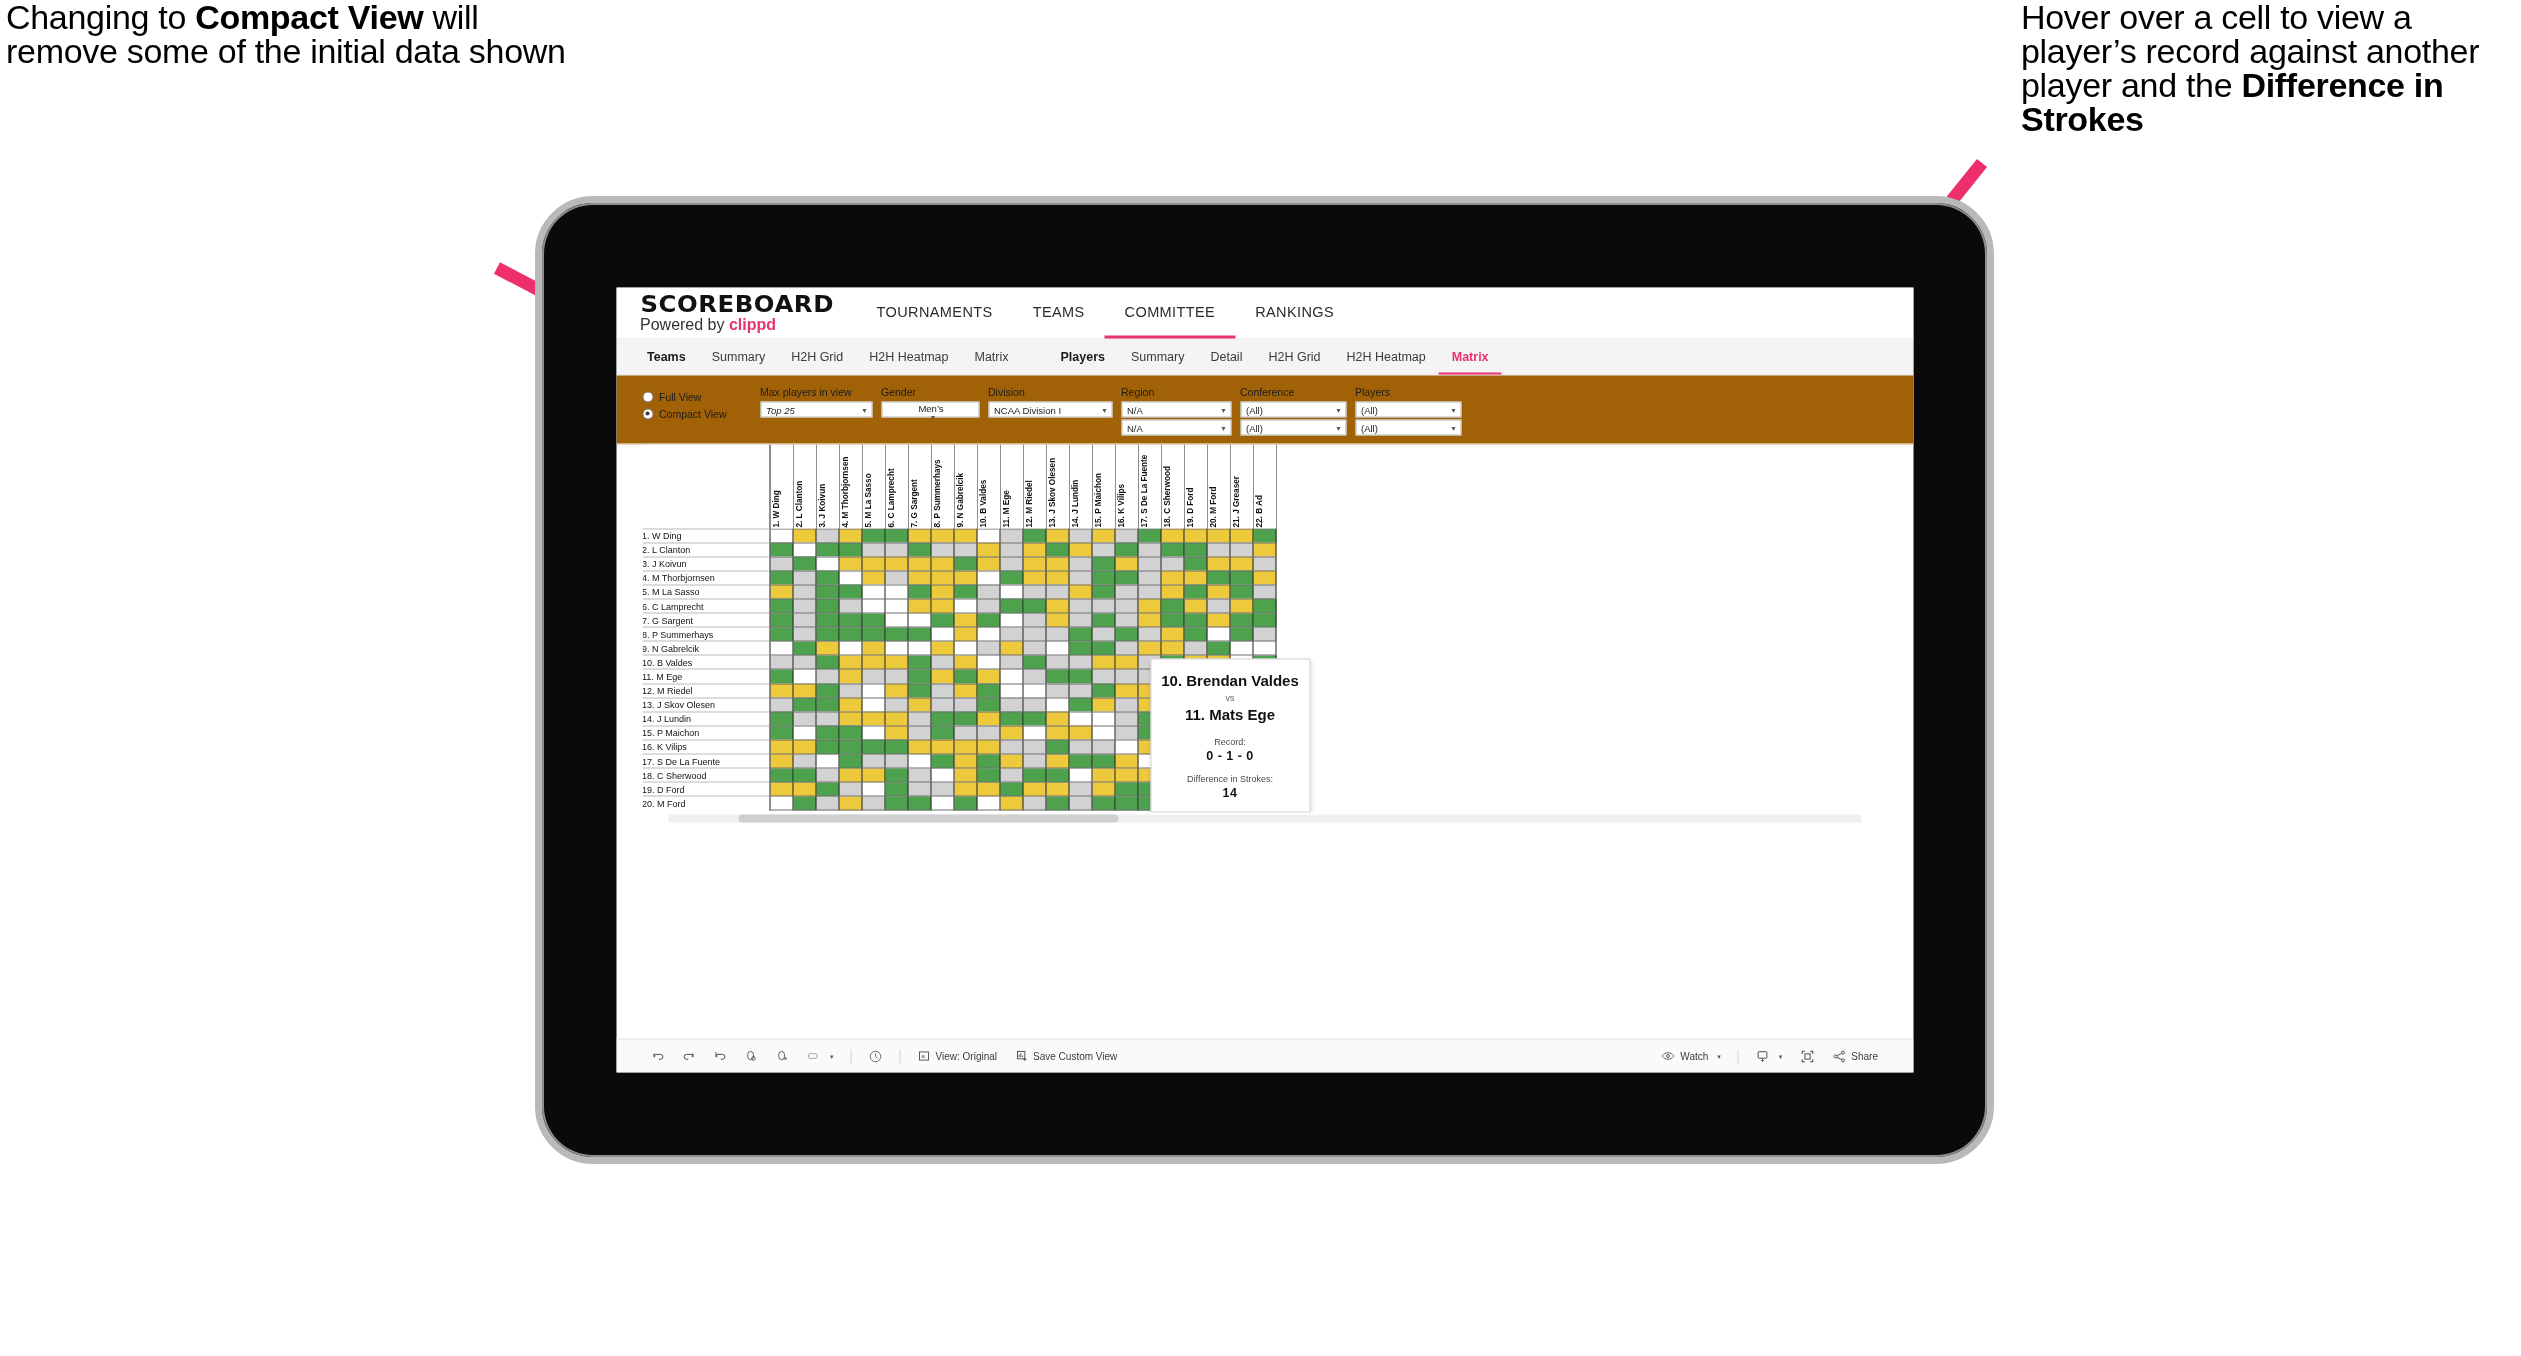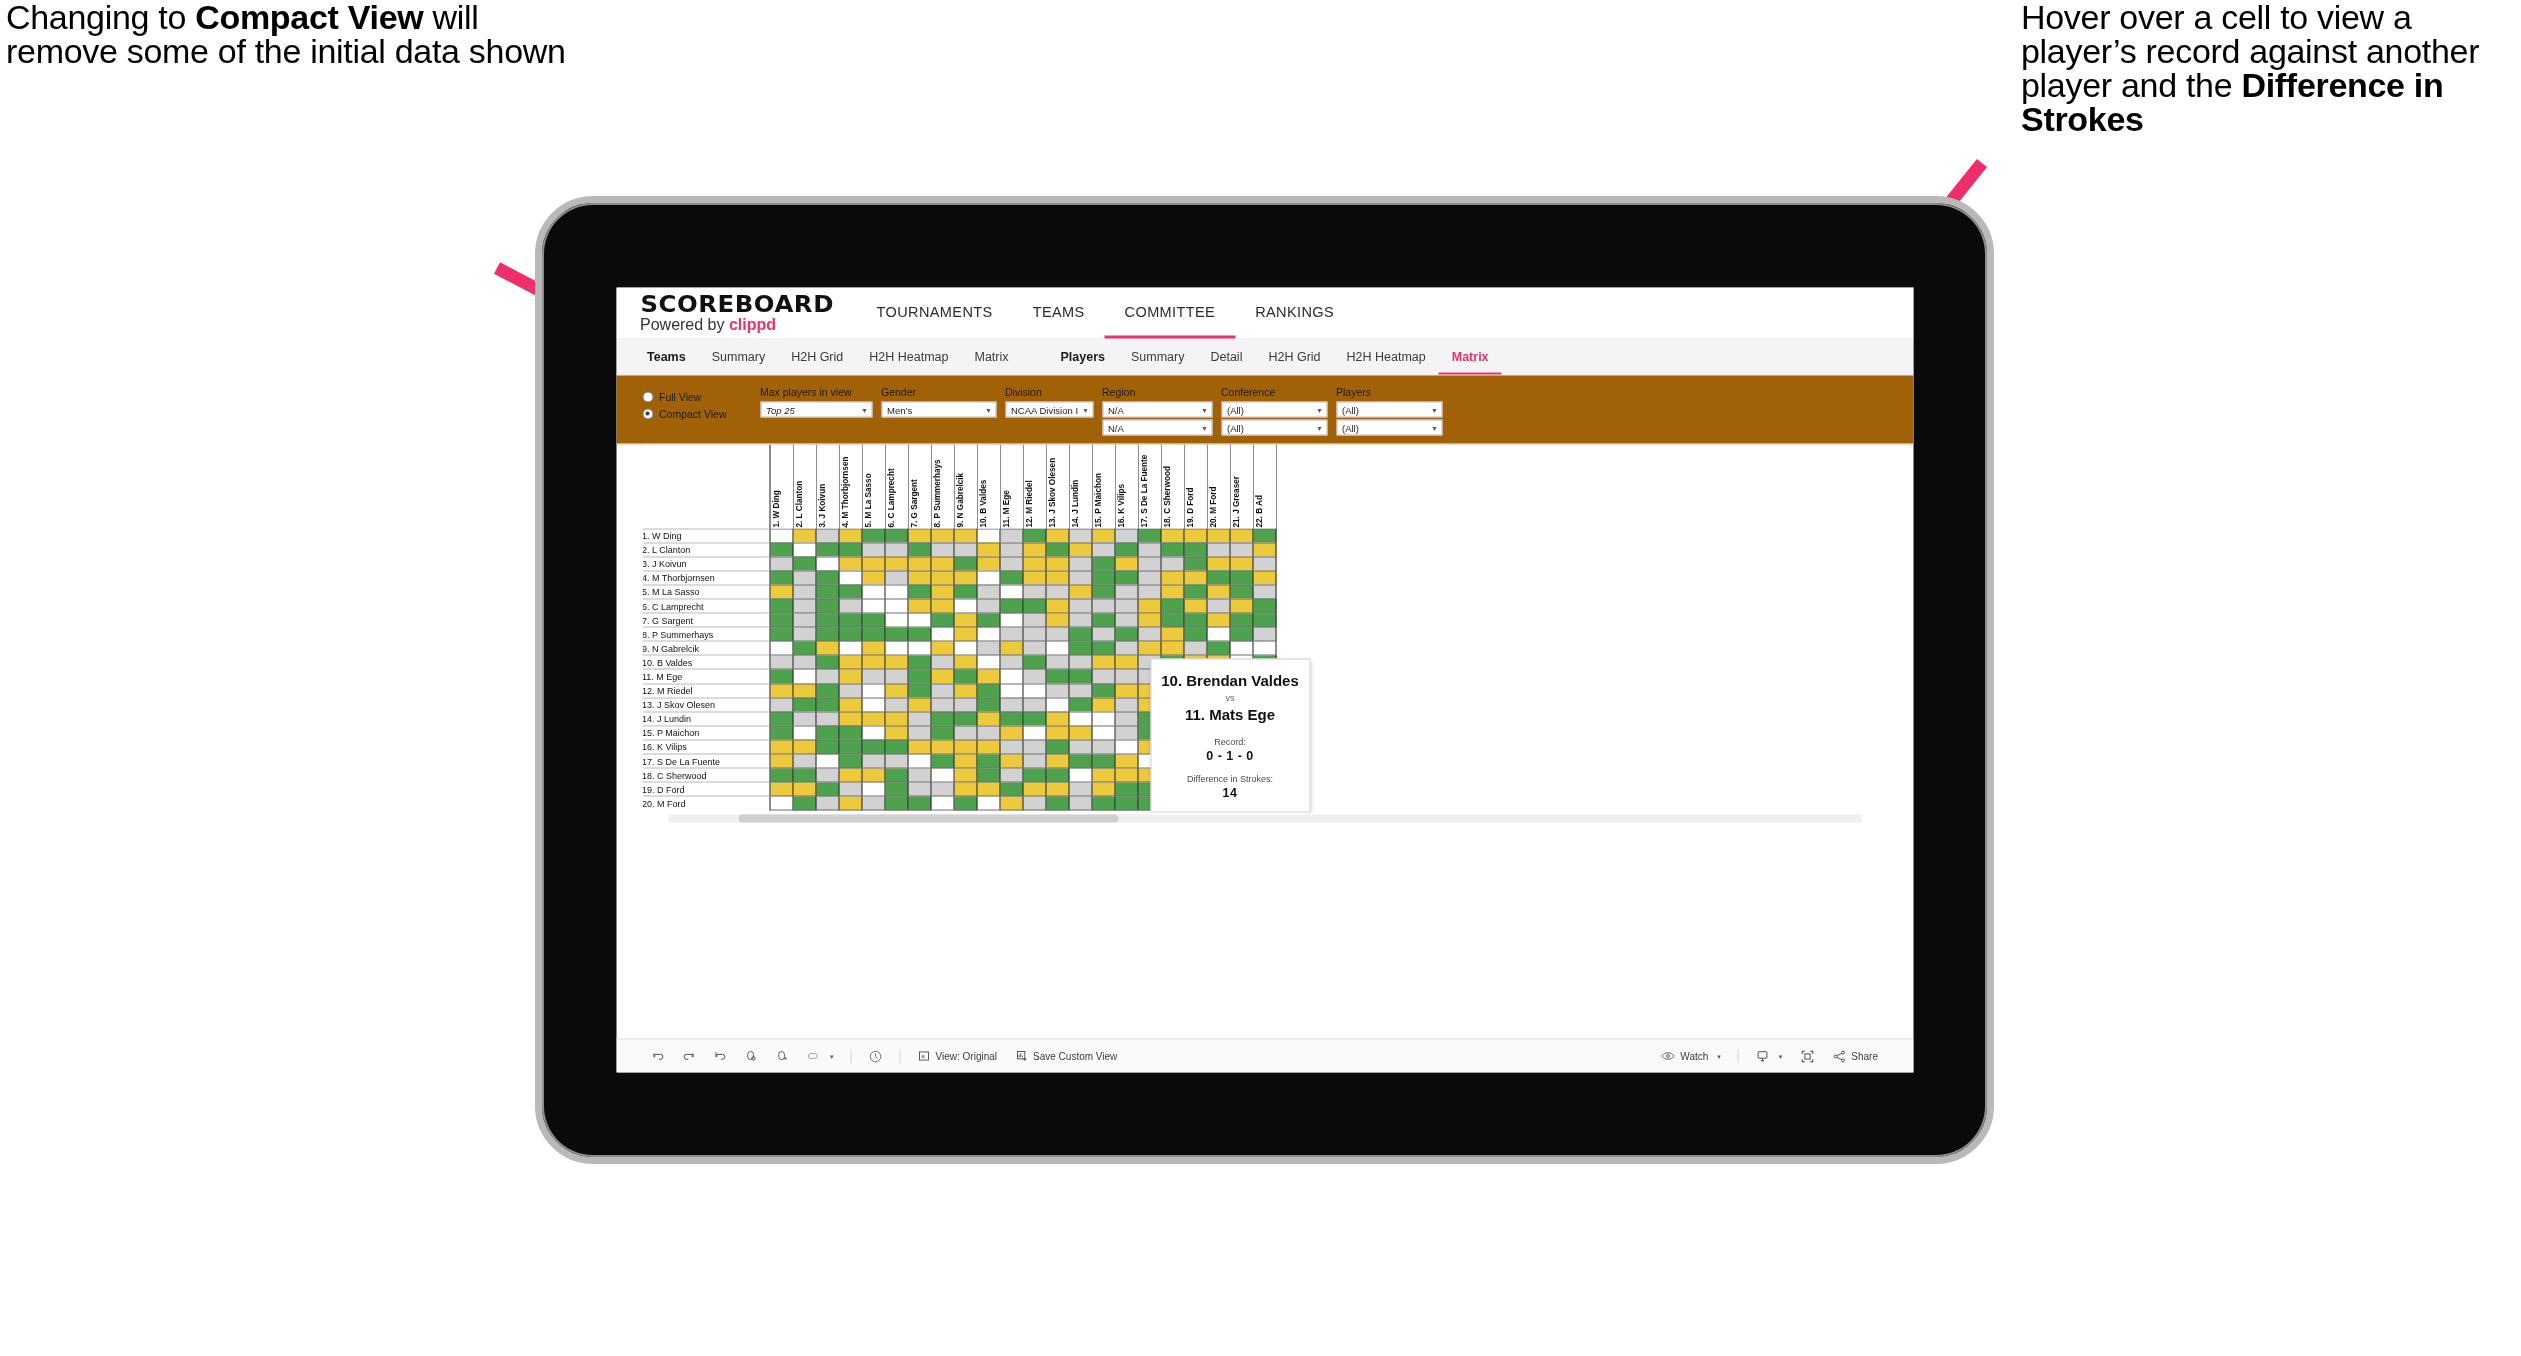--- a/index.html
+++ b/index.html
@@ -97,22 +97,22 @@
   }
   .fb-field { display: flex; flex-direction: column; margin-right: 9px; }
   .fb-label { font-size: 10.5px; color: #1c1c1c; margin-bottom: 3px; height: 13px; }
   .select {
     height: 16px; border: 1px solid #b6b6b6; background: #fff;
     display: flex; align-items: center; justify-content: space-between;
     padding: 0 3px 0 5px; font-size: 9.5px; color: #1c1c1c;
   }
   .select + .select { margin-top: 2px; }
   .caret { font-size: 7px; color: #5a5a5a; line-height: 1; padding-left: 4px; }
-  .w-max { width: 112px; font-style: italic; } .w-gender { width: 115px; }
-  .w-div { width: 88px; } .w-region { width: 110px; }
+  .w-max { width: 112px; font-style: italic; } .w-gender { width: 98px; flex-direction: column; }
+  .w-div { width: 124px; } .w-region { width: 110px; }
   .w-conf { width: 106px; } .w-players { width: 106px; }
 
   
   .matrix-area { position: relative; padding: 0 26px; }
   .matrix-scroll { position: relative; width: 100%; height: 368px; overflow: hidden; }
   table.matrix { border-collapse: collapse; table-layout: fixed; }
   table.matrix td, table.matrix th { padding: 0; margin: 0; }
 
   .colhead-cell {
     width: 23px; height: 84px; vertical-align: bottom;

